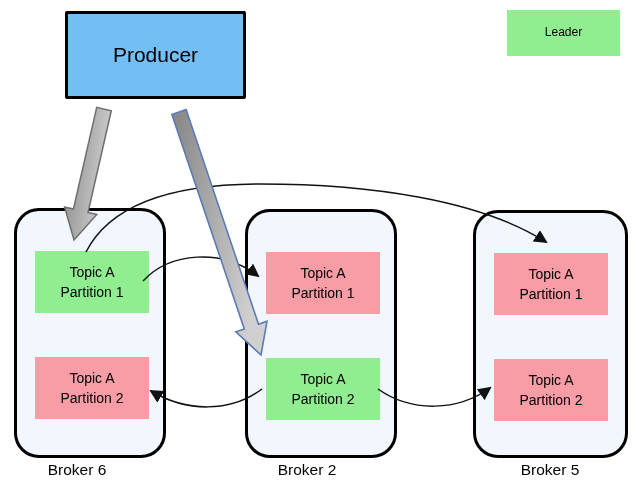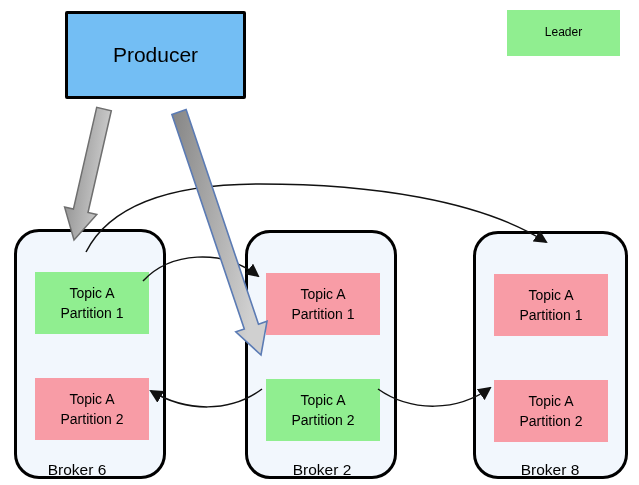--- a/index.html
+++ b/index.html
@@ -17,37 +17,37 @@
   
   .legend-box{
     position:absolute;left:507px;width:113px;display:flex;flex-direction:column;
     align-items:center;justify-content:center;font-size:12px;line-height:1.45;text-align:center;
   }
   .legend-leader{top:10px;height:46px;background:var(--leader);}
   .legend-follower{top:67px;height:45px;background:var(--follower);}
   
   .broker{
     position:absolute;top:208px;height:250px;background:var(--broker_fill);
-    border:3px solid var(--outline);border-radius:25px;box-sizing:border-box;margin-top:21px;
+    border:3px solid var(--outline);border-radius:25px;box-sizing:border-box;
   }
   .broker-1{left:14px;width:152px;}
   .broker-2{left:245px;width:152px;top:209px;height:249px;}
   .broker-3{left:473px;width:155px;top:210px;height:248px;}
   
   .partition{
     position:absolute;left:18px;width:114px;height:62px;display:flex;
     flex-direction:column;align-items:center;justify-content:center;
     font-size:14px;line-height:20px;text-align:center;
   }
   .p1{top:40px;} .p2{top:146px;}
   .partition[data-role="leader"]{background:var(--leader);}
   .partition[data-role="follower"]{background:var(--follower);}
   
   .broker-label{position:absolute;top:461px;width:126px;text-align:center;font-size:15.5px;}
-  .blabel-1{left:14px;} .blabel-2{left:259px;} .blabel-3{left:487px;}
+  .blabel-1{left:14px;} .blabel-2{left:244px;} .blabel-3{left:487px;}
   
   .connectors{position:absolute;left:0;top:0;width:639px;height:485px;pointer-events:none;z-index:5;}
   .thin{fill:none;stroke:var(--connector);stroke-width:1.5;}
   .thick1{fill:url(#gradGray);stroke:var(--arrow1_outline);stroke-width:1.5;}
   .thick2{fill:url(#gradGray);stroke:var(--arrow2_outline);stroke-width:1.6;}
 </style>
 </head>
 <body>
 
 <div class="canvas">
@@ -88,21 +88,21 @@
       <span>Partition 1</span>
     </div>
     <div class="partition p2" data-role="follower">
       <span>Topic A</span>
       <span>Partition 2</span>
     </div>
   </div>
 
   <div class="broker-label blabel-1">Broker 6</div>
   <div class="broker-label blabel-2">Broker 2</div>
-  <div class="broker-label blabel-3">Broker 8</div>
+  <div class="broker-label blabel-3">Broker 5</div>
 
   <svg class="connectors" viewBox="0 0 639 485" xmlns="http://www.w3.org/2000/svg">
     <defs>
       <linearGradient id="gradGray" x1="0" y1="0" x2="1" y2="0.35">
         <stop offset="0" style="stop-color:var(--arrow_fill_dark)"></stop>
         <stop offset="1" style="stop-color:var(--arrow_fill_light)"></stop>
       </linearGradient>
       <marker id="arrowhead" viewBox="0 0 10 10" refX="8.5" refY="5" markerWidth="9" markerHeight="9" orient="auto-start-reverse">
         <path d="M0,0 L10,5 L0,10 Z" style="fill:var(--connector)"></path>
       </marker>

